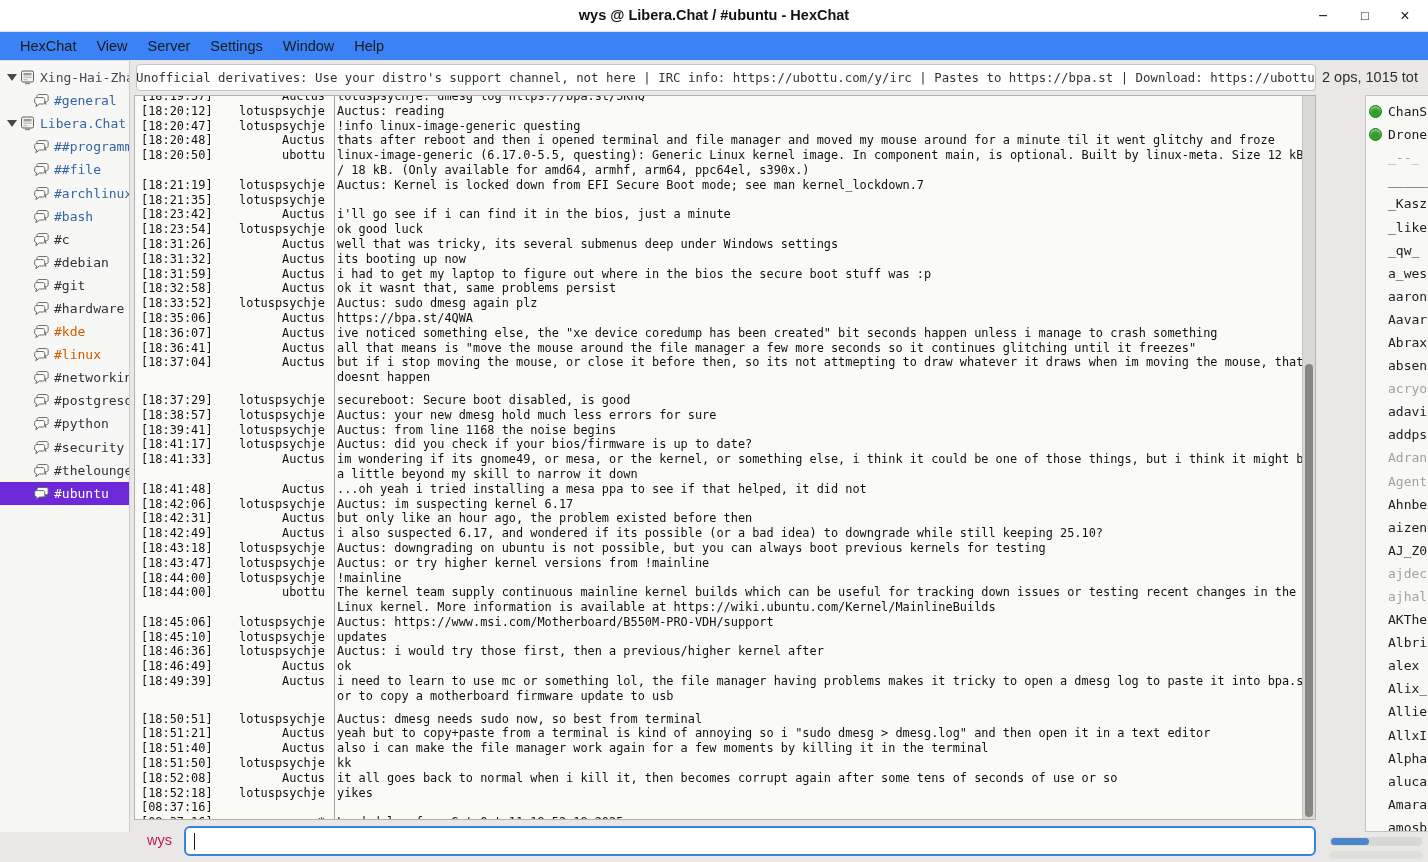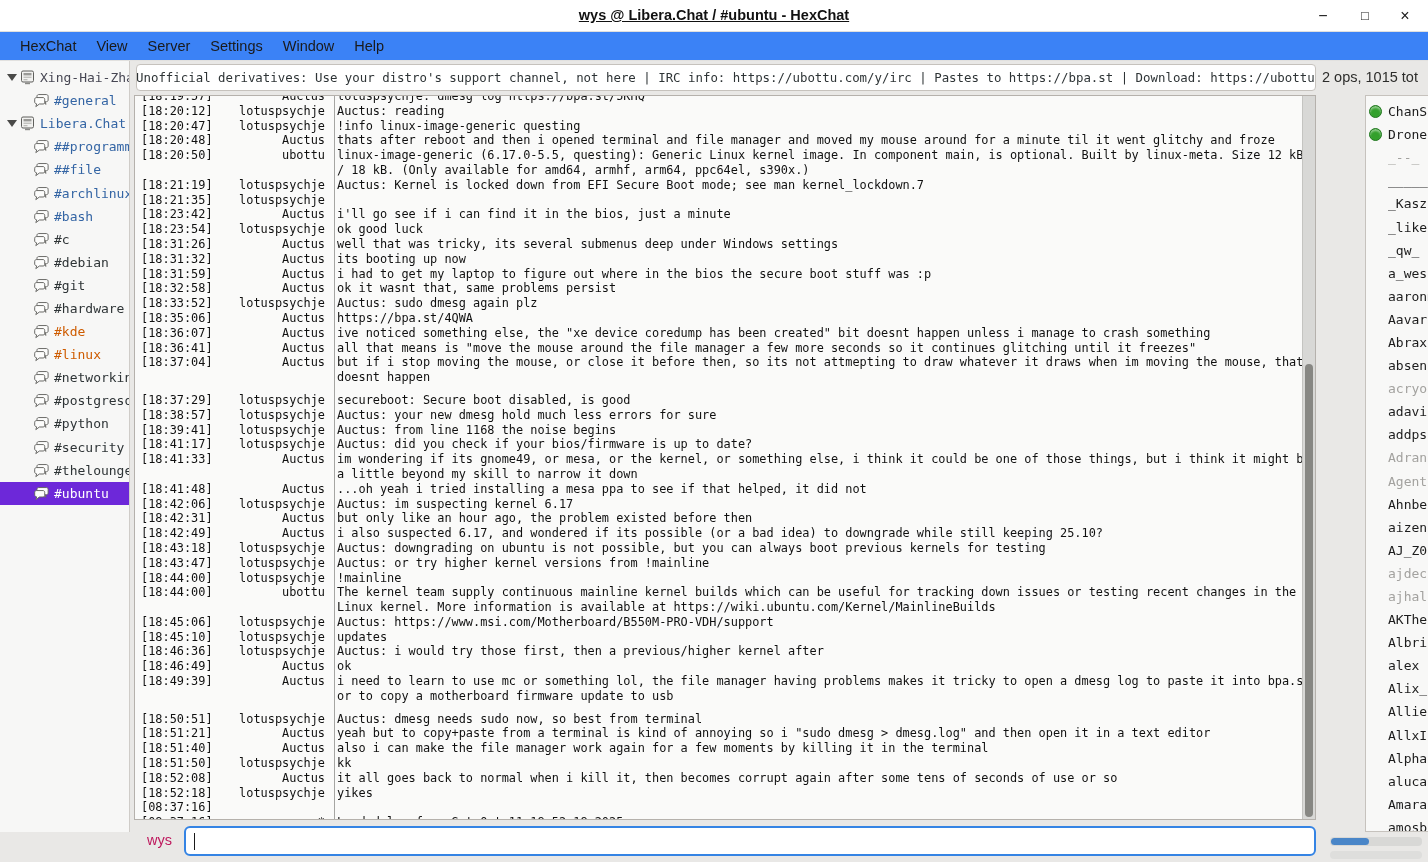--- a/index.html
+++ b/index.html
@@ -1,21 +1,21 @@
 <!DOCTYPE html>
 <html><head>
 <meta charset="utf-8">
 <style>
   * { margin:0; padding:0; box-sizing:border-box; }
   html,body { width:1428px; height:862px; overflow:hidden; }
   body { font-family:"Liberation Sans", sans-serif; background:#e9e8e6; position:relative; }
 
   
   .titlebar { position:absolute; left:0; top:0; width:1428px; height:32px; background:#ffffff; border-bottom:1px solid #e0e0de; }
-  .title-text { position:absolute; left:0; right:0; top:7px; text-align:center; font-size:14.5px; font-weight:bold; color:#111;text-decoration:underline; }
+  .title-text { position:absolute; left:0; right:0; top:7px; text-align:center; font-size:14.5px; font-weight:bold; color:#111; }
   .win-btn { position:absolute; top:4px; width:30px; height:24px; text-align:center; font-size:16px; line-height:24px; color:#202020; cursor:default; }
   .btn-min { right:90px; } .btn-max { right:48px; font-size:13px; } .btn-close { right:8px; }
 
   
   .menubar { position:absolute; left:0; top:32px; width:1428px; height:29px; background:#3b82f6; border-bottom:1px solid #e2e1df; padding-left:10px; display:flex; align-items:center; }
   .menu-item { font-size:14.5px; color:#1a1a1a; padding:0 10px; }
 
   
   .tree-panel { position:absolute; left:0; top:61px; width:130px; height:771px; background:#f7f7f6; border-right:1px solid #cfccc8; overflow:hidden; }
   .tree-row { height:23.1px; display:flex; align-items:center; font-family:"DejaVu Sans Mono", monospace; font-size:13px; white-space:pre; }
@@ -185,21 +185,21 @@
       <div class="crow"><span class="ts">[18:21:19]</span><span class="nick">lotuspsychje</span><span class="msg">Auctus: Kernel is locked down from EFI Secure Boot mode; see man kernel_lockdown.7</span></div>
       <div class="crow"><span class="ts">[18:21:35]</span><span class="nick">lotuspsychje</span></div>
       <div class="crow"><span class="ts">[18:23:42]</span><span class="nick">Auctus</span><span class="msg">i'll go see if i can find it in the bios, just a minute</span></div>
       <div class="crow"><span class="ts">[18:23:54]</span><span class="nick">lotuspsychje</span><span class="msg">ok good luck</span></div>
       <div class="crow"><span class="ts">[18:31:26]</span><span class="nick">Auctus</span><span class="msg">well that was tricky, its several submenus deep under Windows settings</span></div>
       <div class="crow"><span class="ts">[18:31:32]</span><span class="nick">Auctus</span><span class="msg">its booting up now</span></div>
       <div class="crow"><span class="ts">[18:31:59]</span><span class="nick">Auctus</span><span class="msg">i had to get my laptop to figure out where in the bios the secure boot stuff was :p</span></div>
       <div class="crow"><span class="ts">[18:32:58]</span><span class="nick">Auctus</span><span class="msg">ok it wasnt that, same problems persist</span></div>
       <div class="crow"><span class="ts">[18:33:52]</span><span class="nick">lotuspsychje</span><span class="msg">Auctus: sudo dmesg again plz</span></div>
       <div class="crow"><span class="ts">[18:35:06]</span><span class="nick">Auctus</span><span class="msg">https://bpa.st/4QWA</span></div>
-      <div class="crow"><span class="ts">[18:36:07]</span><span class="nick">Auctus</span><span class="msg">ive noticed something else, the "xe device coredump has been created" bit doesnt happen unless i manage to crash something</span></div>
+      <div class="crow"><span class="ts">[18:36:07]</span><span class="nick">Auctus</span><span class="msg">ive noticed something else, the "xe device coredump has been created" bit seconds happen unless i manage to crash something</span></div>
       <div class="crow"><span class="ts">[18:36:41]</span><span class="nick">Auctus</span><span class="msg">all that means is "move the mouse around the file manager a few more seconds so it continues glitching until it freezes"</span></div>
       <div class="crow"><span class="ts">[18:37:04]</span><span class="nick">Auctus</span><span class="msg">but if i stop moving the mouse, or close it before then, so its not attmepting to draw whatever it draws when im moving the mouse, that</span></div>
       <div class="crow"><span class="ts"></span><span class="nick"></span><span class="msg">doesnt happen</span></div>
       <div class="cgap"></div>
       <div class="crow"><span class="ts">[18:37:29]</span><span class="nick">lotuspsychje</span><span class="msg">secureboot: Secure boot disabled, is good</span></div>
       <div class="crow"><span class="ts">[18:38:57]</span><span class="nick">lotuspsychje</span><span class="msg">Auctus: your new dmesg hold much less errors for sure</span></div>
       <div class="crow"><span class="ts">[18:39:41]</span><span class="nick">lotuspsychje</span><span class="msg">Auctus: from line 1168 the noise begins</span></div>
       <div class="crow"><span class="ts">[18:41:17]</span><span class="nick">lotuspsychje</span><span class="msg">Auctus: did you check if your bios/firmware is up to date?</span></div>
       <div class="crow"><span class="ts">[18:41:33]</span><span class="nick">Auctus</span><span class="msg">im wondering if its gnome49, or mesa, or the kernel, or something else, i think it could be one of those things, but i think it might be</span></div>
       <div class="crow"><span class="ts"></span><span class="nick"></span><span class="msg">a little beyond my skill to narrow it down</span></div>

